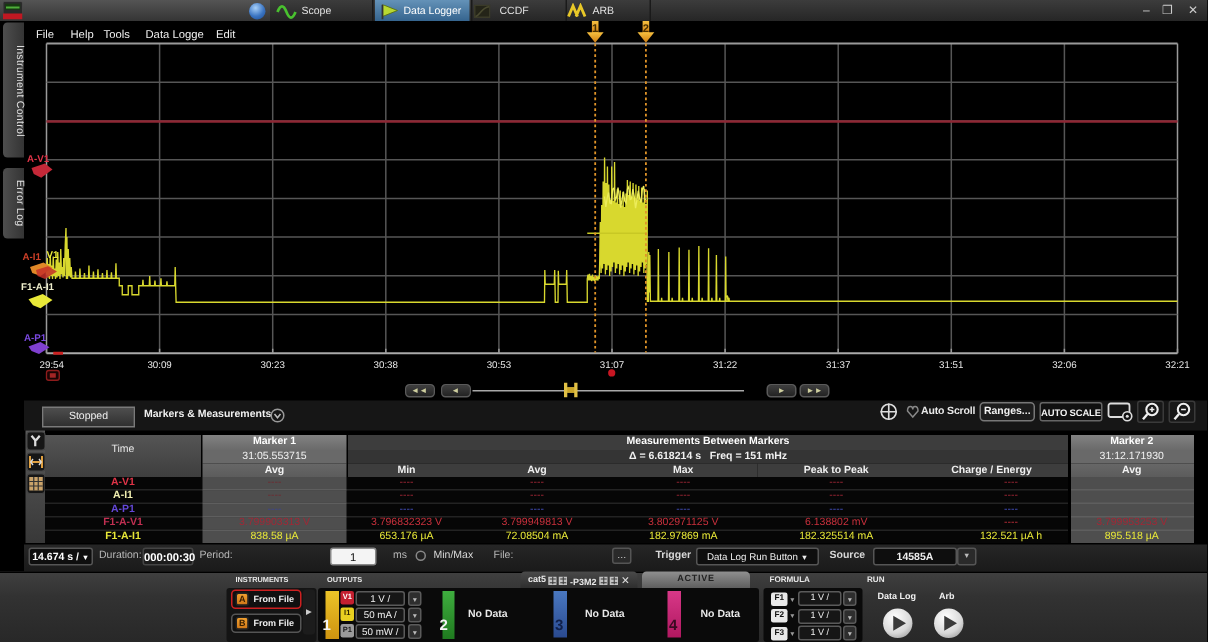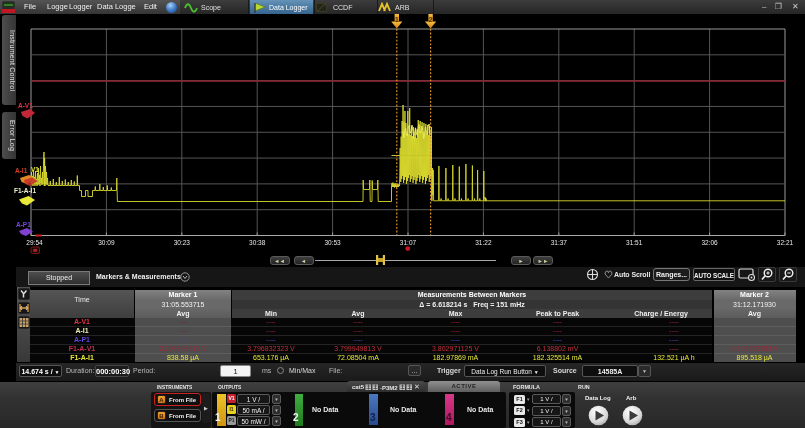--- a/index.html
+++ b/index.html
@@ -1,42 +1,42 @@
 <!DOCTYPE html>
 <html><head><meta charset="utf-8">
 <style>
 * { margin:0; padding:0; box-sizing:border-box; }
 html,body { background:#000; }
 #root { position:relative; width:805px; height:428px; background:#000; overflow:hidden;
   font-family:"Liberation Sans", sans-serif; }
 .abs { position:absolute; }
 svg text { font-family:"Liberation Sans", sans-serif; }
-.menu { position:absolute; top:2px; color:#f0f0f0; font-size:7.5px; }
+.menu { position:absolute; top:18px; color:#f0f0f0; font-size:7.5px; }
 .tabtxt { position:absolute; top:3.5px; font-size:7px; }
 .vtab { position:absolute; left:2px; width:14px; color:#e0e0e0; font-size:7px;
   writing-mode:vertical-rl; text-align:center; letter-spacing:0.2px; }
 .cell { position:absolute; display:flex; align-items:center; justify-content:center;
   white-space:nowrap; overflow:hidden; }
 .tl { font-size:6.5px; font-weight:bold; font-family:"Liberation Sans",sans-serif; }
 .ax { font-size:6.5px; fill:#e8e8e8; font-family:"Liberation Sans",sans-serif; }
 </style></head>
 <body>
 <div id="root">
 
 <div class="abs" style="left:0;top:0;width:805px;height:14px;background:linear-gradient(180deg,#545454,#353535)"></div>
 <div class="abs" style="left:180px;top:0;width:625px;height:14px;background:linear-gradient(180deg,#3c3c3c,#262626)"></div>
 <svg class="abs" style="left:2px;top:1px" width="13" height="12" viewBox="0 0 13 12">
 <rect x="0" y="0" width="13" height="9" rx="1" fill="#2a2a2a" stroke="#555" stroke-width="0.5"></rect>
 <rect x="1.5" y="1.5" width="10" height="4" fill="#163a10"></rect>
 <path d="M2,4 h9" stroke="#4fae3a" stroke-width="1.2"></path>
 <rect x="0" y="8" width="13" height="4" fill="#c01822"></rect>
 </svg>
 <div class="menu" style="left:24px">File</div>
-<div class="menu" style="left:47px">Logge</div>
-<div class="menu" style="left:69px">Logger</div>
+<div class="menu" style="left:47px">Help</div>
+<div class="menu" style="left:69px">Tools</div>
 <div class="menu" style="left:97px">Data Logge</div>
 <div class="menu" style="left:144px">Edit</div>
 <div class="abs" style="left:166px;top:1.5px;width:11px;height:11px;border-radius:50%;background:radial-gradient(circle at 40% 30%,#a8d0f8,#3a74c2 55%,#1c4a90)"></div>
 <div class="abs" style="left:250px;top:0;width:63px;height:14px;background:linear-gradient(180deg,#6492b8,#35648e)"></div>
 <svg class="abs" style="left:184px;top:2px" width="16" height="11" viewBox="0 0 16 11">
 <path d="M1,6 C3,1 5,1 7,6 C9,11 11,11 13,6" stroke="#49c12f" stroke-width="1.8" fill="none"></path>
 </svg>
 <div class="tabtxt" style="left:201px;color:#e0e0e0">Scope</div>
 <svg class="abs" style="left:254px;top:2.5px" width="12" height="10" viewBox="0 0 12 10">
 <polygon points="1,0 11,4 1,8" fill="#b8d832" stroke="#5a7010" stroke-width="0.6"></polygon>

